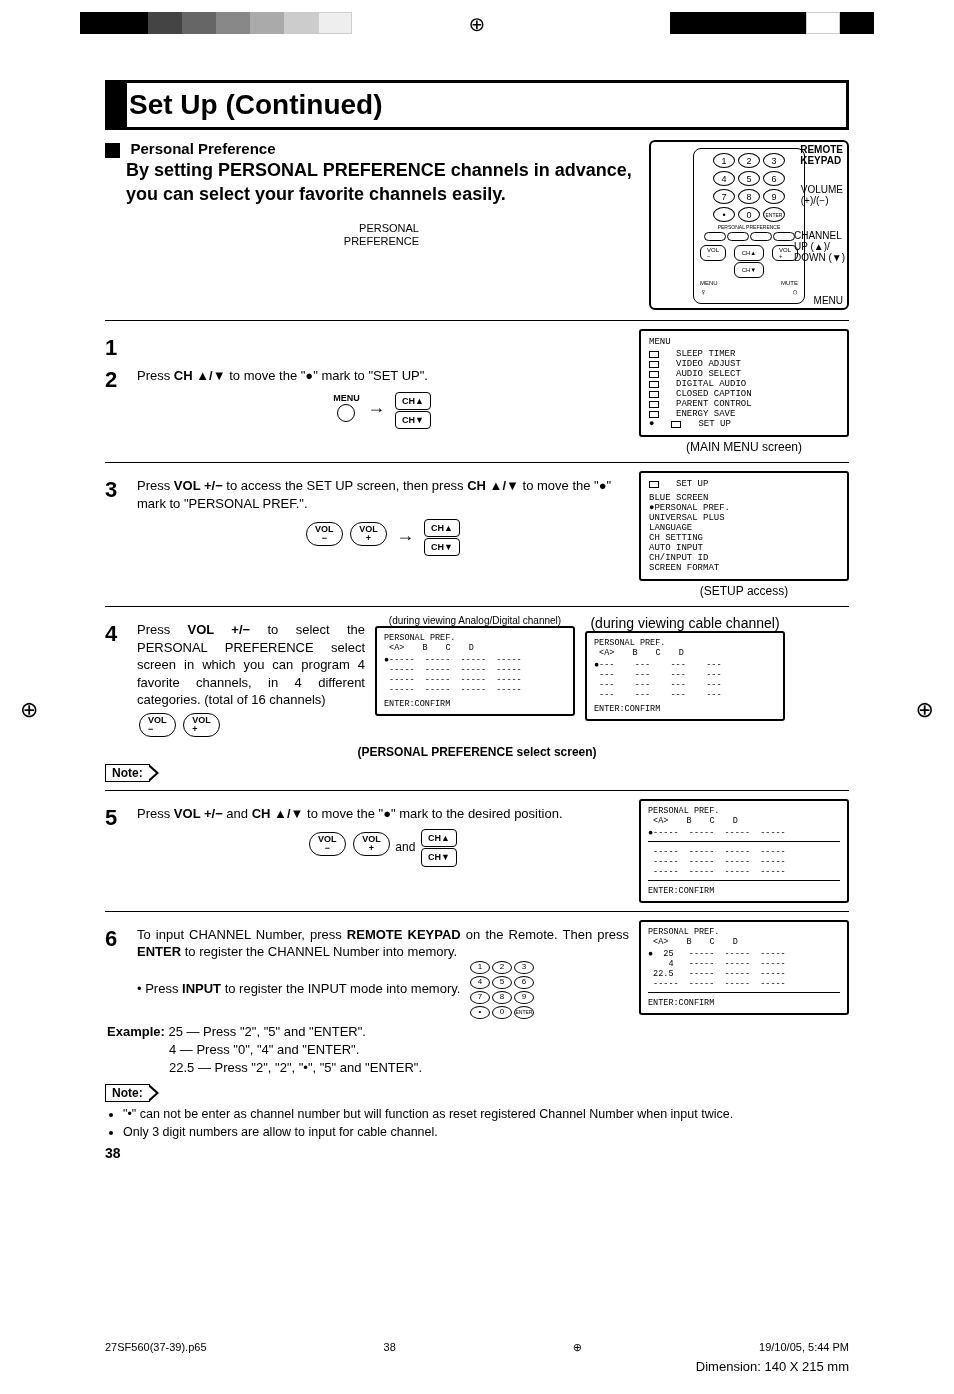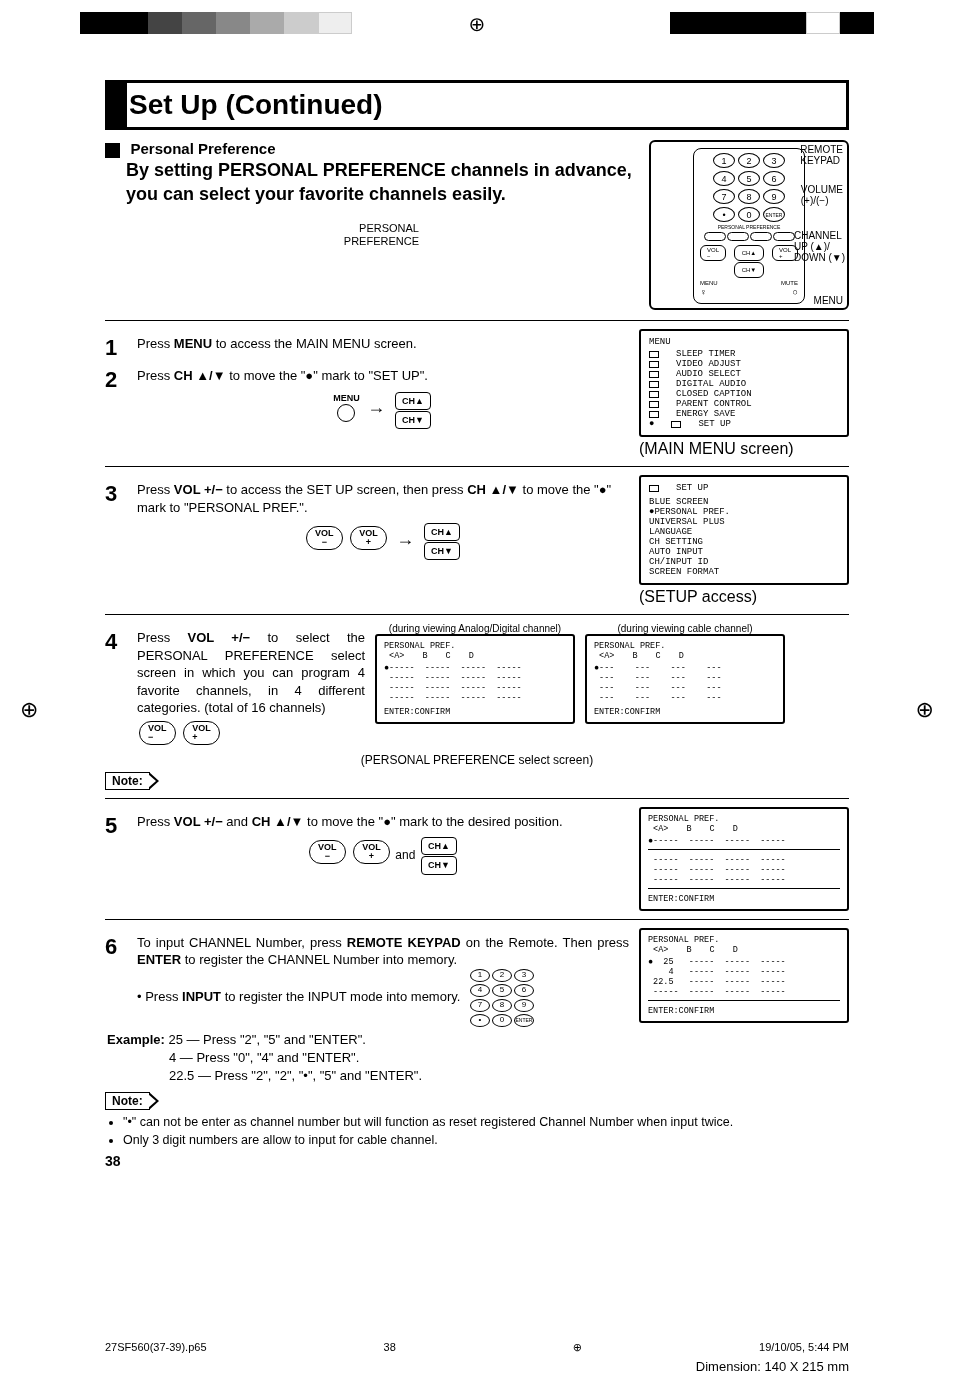--- a/index.html
+++ b/index.html
@@ -24,21 +24,21 @@
   .keypad { display:grid; grid-template-columns: repeat(3,22px); gap:3px; justify-content:center; }
   .kbtn { width:22px; height:15px; border:1px solid #000; border-radius:50%; font-size:9px; display:flex; align-items:center; justify-content:center;}
   .sm-label { font-size:7px; text-align:center; }
   .remote-bottom { display:flex; justify-content:space-between; margin-top:4px; }
   .ctrl-btn { width:26px; height:16px; border:1px solid #000; border-radius:6px; font-size:7px; display:flex; align-items:center; justify-content:center;}
   .remote-callout { position:absolute; font-size:10px; line-height:1.1; }
   .step { display:flex; gap:10px; margin:6px 0 4px 0; align-items:flex-start; }
   .step-num { font-size:22px; font-weight:bold; color:#000; width:22px; flex-shrink:0; }
   .step-body { flex:1; font-size:13px; line-height:1.35; }
   .osd { border:2px solid #000; border-radius:3px; padding:6px 8px; font-family: 'Courier New', monospace; font-size:9px; background:#fff; }
-  .osd-label { font-size:16px; text-align:left; margin-top:3px; }
+  .osd-label { font-size:12px; text-align:center; margin-top:3px; }
   .btn-pill { display:inline-block; border:1.5px solid #000; border-radius:12px; padding:2px 8px; font-size:9px; font-weight:bold; margin:0 2px;}
   .btn-box { display:inline-block; border:1.5px solid #000; border-radius:4px; padding:2px 6px; font-size:9px; font-weight:bold; margin:0 2px;}
   .arrow { font-size:18px; margin:0 4px; }
   .note-tag { display:inline-block; border:1.5px solid #000; padding:1px 6px; font-size:12px; font-weight:bold; position:relative;}
   .note-tag::after { content:""; position:absolute; right:-10px; top:50%; transform:translateY(-50%); border-left:10px solid #000; border-top:9px solid transparent; border-bottom:9px solid transparent;}
   .note-tag .inner-arrow { position:absolute; right:-7px; top:50%; transform:translateY(-50%); border-left:8px solid #fff; border-top:7px solid transparent; border-bottom:7px solid transparent; z-index:1;}
   hr.thin { border:none; border-top:1px solid #000; margin:8px 0;}
   .row-flex { display:flex; gap:10px; align-items:flex-start; }
   .pp-screen { border:2px solid #000; border-radius:3px; padding:5px 7px; font-family:'Courier New',monospace; font-size:8.5px; width:200px;}
   .pp-hdr { display:flex; gap:18px; margin-bottom:2px; }
@@ -131,38 +131,37 @@
         </div>
         <div style="display:flex;justify-content:space-between;margin-top:2px;font-size:6px;">
           <span>MENU</span>
           <span>MUTE</span>
         </div>
         <div style="display:flex;justify-content:space-between;margin-top:1px;">
           <span style="font-size:9px;">♀</span>
           <span style="font-size:9px;">○</span>
         </div>
       </div>
-      <div class="remote-callout" style="top:2px;right:4px;white-space:pre;">REMOTE
+      <div class="remote-callout" style="top:2px;right:4px;white-space:pre;font-weight:bold;">REMOTE
 KEYPAD</div>
       <div class="remote-callout" style="top:42px;right:4px;white-space:pre;">VOLUME
 (+)/(−)</div>
       <div class="remote-callout" style="top:88px;right:2px;white-space:pre;">CHANNEL
 UP (▲)/
 DOWN (▼)</div>
       <div class="remote-callout" style="bottom:2px;right:4px;">MENU</div>
     </div>
   </div>
 
   <hr class="thin">
 
   <div class="row-flex">
     <div style="flex:1;">
       <div class="step">
         <div class="step-num">1</div>
-        <div class="step-body">Press <b>MENU</b> to access the MAIN MENU screen.</div>
       </div>
       <div class="step">
         <div class="step-num">2</div>
         <div class="step-body">Press <b>CH ▲/▼</b> to move the "●" mark to "SET UP".
           <div style="text-align:center;margin-top:6px;">
             <span style="display:inline-block;vertical-align:middle;">
               <div style="font-size:9px;font-weight:bold;">MENU</div>
               <span style="display:inline-block;width:18px;height:18px;border:1.5px solid #000;border-radius:50%;"></span>
             </span>
             <span class="arrow">→</span>
@@ -279,38 +278,38 @@
             <span>D</span>
           </div>
         <div>●-----&nbsp;&nbsp;-----&nbsp;&nbsp;-----&nbsp;&nbsp;-----</div>
         <div>&nbsp;-----&nbsp;&nbsp;-----&nbsp;&nbsp;-----&nbsp;&nbsp;-----</div>
         <div>&nbsp;-----&nbsp;&nbsp;-----&nbsp;&nbsp;-----&nbsp;&nbsp;-----</div>
         <div>&nbsp;-----&nbsp;&nbsp;-----&nbsp;&nbsp;-----&nbsp;&nbsp;-----</div>
         <div style="margin-top:4px;">ENTER:CONFIRM</div>
       </div>
     </div>
     <div>
-      <div style="font-size:10px;text-align:center;">(during viewing cable channel)</div>
+      <div style="font-size:14px;text-align:center;">(during viewing cable channel)</div>
       <div class="pp-screen">
         <div>PERSONAL PREF.</div>
         <div class="pp-hdr">
             <span>&nbsp;&lt;A&gt;</span>
             <span>B</span>
             <span>C</span>
             <span>D</span>
           </div>
         <div>●---&nbsp;&nbsp;&nbsp;&nbsp;---&nbsp;&nbsp;&nbsp;&nbsp;---&nbsp;&nbsp;&nbsp;&nbsp;---</div>
         <div>&nbsp;---&nbsp;&nbsp;&nbsp;&nbsp;---&nbsp;&nbsp;&nbsp;&nbsp;---&nbsp;&nbsp;&nbsp;&nbsp;---</div>
         <div>&nbsp;---&nbsp;&nbsp;&nbsp;&nbsp;---&nbsp;&nbsp;&nbsp;&nbsp;---&nbsp;&nbsp;&nbsp;&nbsp;---</div>
         <div>&nbsp;---&nbsp;&nbsp;&nbsp;&nbsp;---&nbsp;&nbsp;&nbsp;&nbsp;---&nbsp;&nbsp;&nbsp;&nbsp;---</div>
         <div style="margin-top:4px;">ENTER:CONFIRM</div>
       </div>
     </div>
   </div>
-  <div style="text-align:center;font-size:12px;margin:4px 0;">(PERSONAL PREFERENCE select screen)</div>
+  <div style="text-align:center;font-size:12px;margin:4px 0;font-weight:bold;">(PERSONAL PREFERENCE select screen)</div>
   <div style="margin:4px 0 4px 0;">
     <span class="note-tag"><span>Note:</span><span class="inner-arrow"></span></span>
   </div>
 
   <hr class="thin">
 
   <div class="row-flex">
     <div style="flex:1;">
       <div class="step">
         <div class="step-num">5</div>

